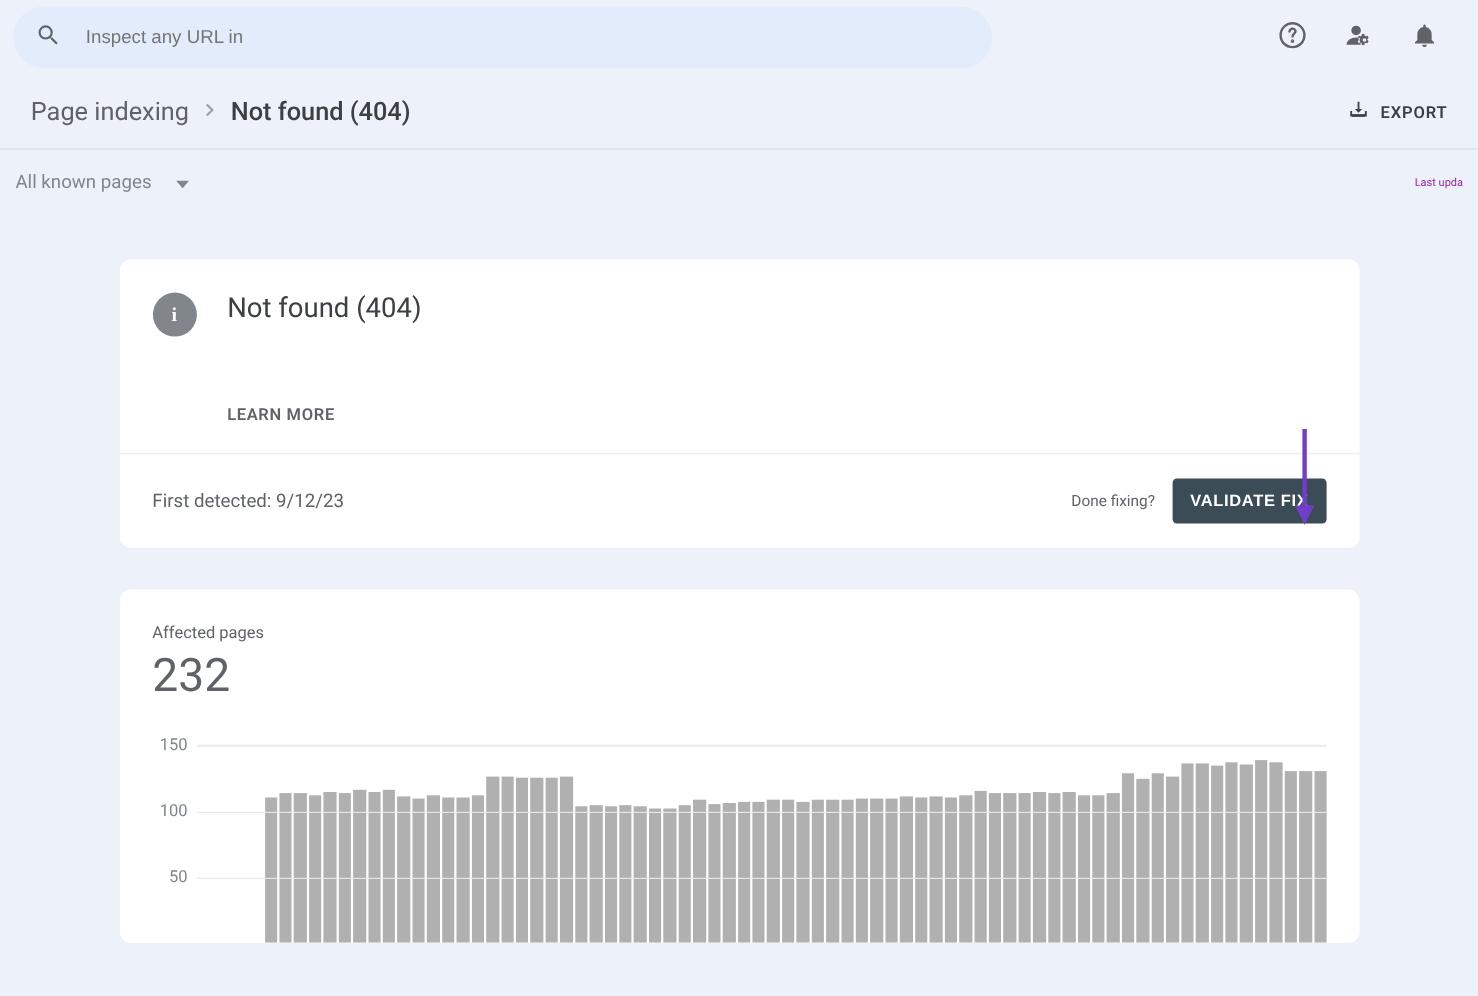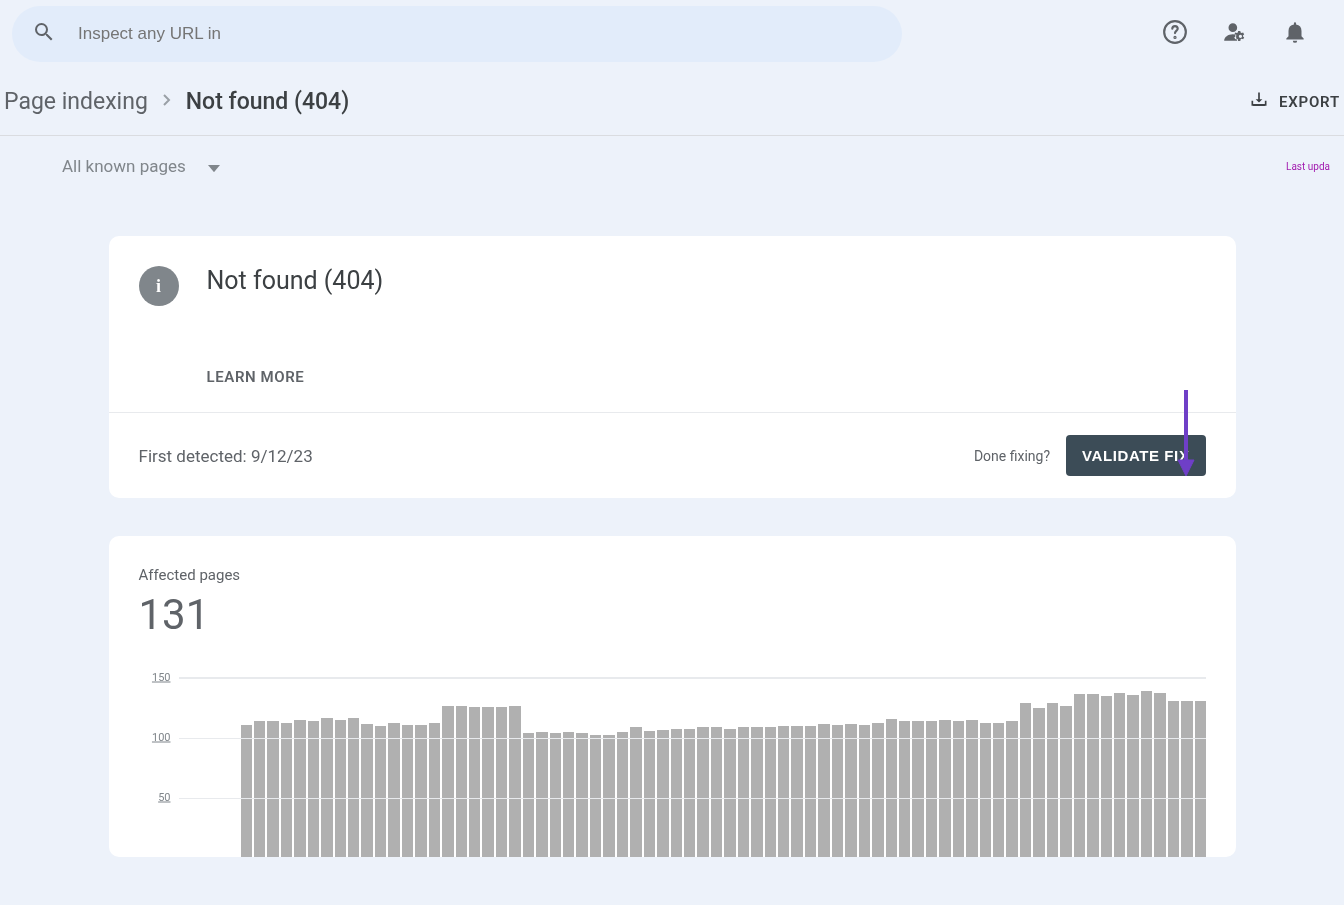--- a/index.html
+++ b/index.html
@@ -49,21 +49,21 @@
   gap: 34px;
   padding-right: 24px;
 }
 .top-icons .icon { width: 26px; height: 26px; fill: none; stroke: #5f6368; stroke-width: 2; cursor: pointer; }
 .top-icons .icon.fill { fill: #5f6368; stroke: none; }
 
 .breadcrumb-bar {
   display: flex;
   align-items: center;
   height: 68px;
-  padding: 0 4px;
+  padding: 0 28px;
   border-bottom: 1px solid #dadce0;
 }
 .breadcrumb-link {
   font-size: 23px;
   color: #5f6368;
   font-weight: 400;
   cursor: pointer;
 }
 .breadcrumb-chevron { margin: 0 14px; color: #9aa0a6; stroke: #9aa0a6; }
 .breadcrumb-current {
@@ -90,21 +90,20 @@
   height: 60px;
   padding: 0 14px;
 }
 .filter-dropdown {
   display: flex;
   align-items: center;
   gap: 22px;
   font-size: 17px;
   color: #80868b;
   cursor: pointer;
-  margin-left: 48px;
 }
 .filter-dropdown svg { fill: #80868b; width: 12px; }
 .last-updated {
   margin-left: auto;
   font-size: 10px;
   color: #a21caf;
 }
 
 .content { padding: 0 0 0 0; }
 .card {
@@ -186,24 +185,23 @@
 .chart-wrap { display: flex; margin-top: 38px; }
 .y-axis {
   width: 40px;
   position: relative;
   height: 180px;
   flex-shrink: 0;
 }
 .y-tick {
   position: absolute;
   right: 8px;
-  font-size: 11px;
+  font-size: 15px;
   color: #80868b;
   transform: translateY(-50%);
-  text-decoration: underline;
 }
 .chart-area {
   flex: 1;
   position: relative;
   height: 180px;
   border-top: 1px solid #e8eaed;
 }
 .gridline { position: absolute; left: 0; right: 0; border-top: 1px solid #e8eaed; }
 .bars {
   position: absolute;
@@ -300,21 +298,21 @@
     <div class="card-divider"></div>
     <div class="card-foot">
       <span class="first-detected">First detected: 9/12/23</span>
       <span class="done-fixing">Done fixing?</span>
       <button class="validate-btn">VALIDATE FIX</button>
     </div>
   </div>
 
   <div class="card card2">
     <div class="affected-label">Affected pages</div>
-    <div class="affected-num">131</div>
+    <div class="affected-num">232</div>
     <div class="chart-wrap">
       <div class="y-axis" id="yaxis">
           <div class="y-tick" style="top: 120px;">50</div>
           <div class="y-tick" style="top: 60px;">100</div>
           <div class="y-tick" style="top: 0px;">150</div>
         </div>
       <div class="chart-area" id="chartarea">
         <div class="bars" id="bars">
             <div class="bar" style="height: 132px;"></div>
             <div class="bar" style="height: 135.6px;"></div>

